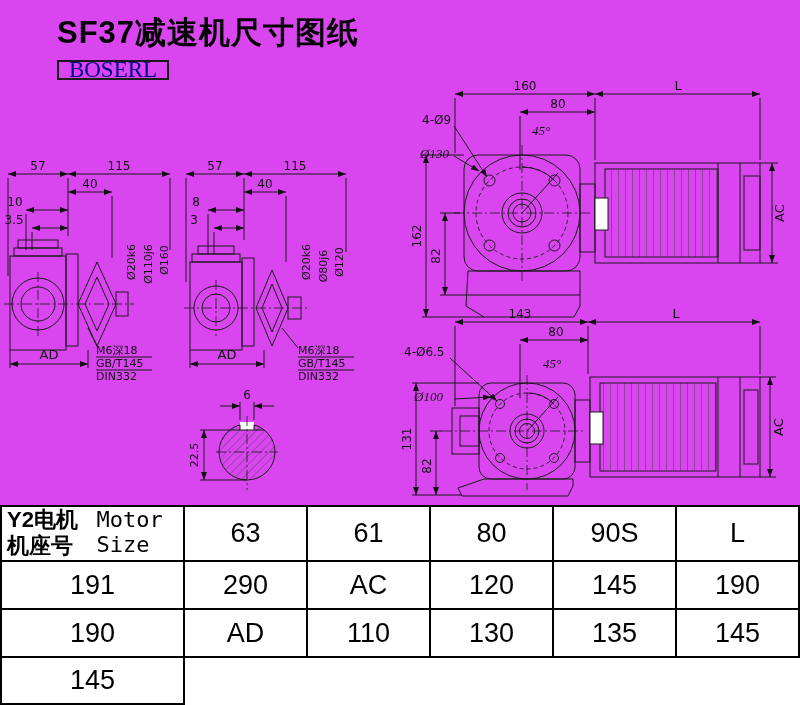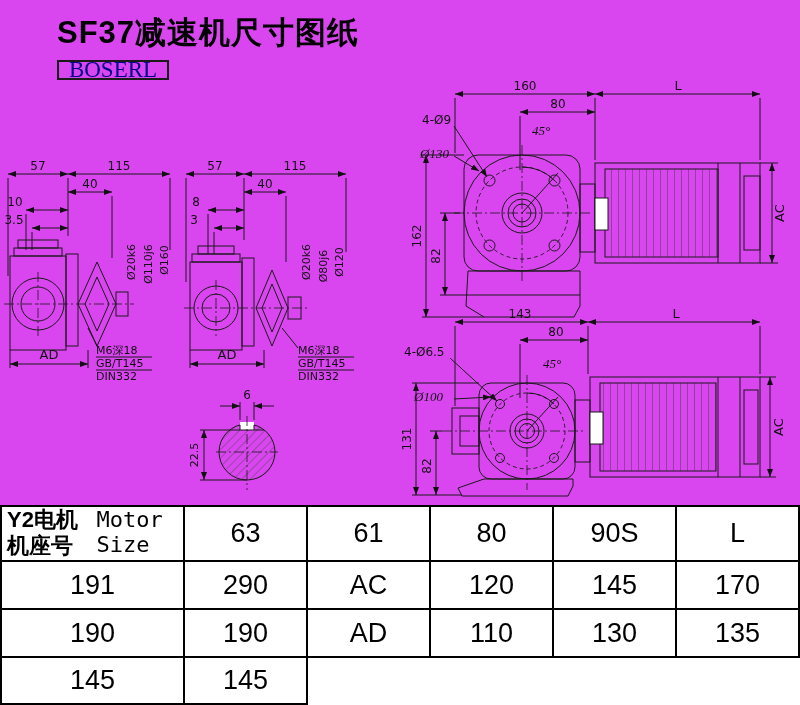--- a/index.html
+++ b/index.html
@@ -319,21 +319,20 @@
     <div class="tc">80</div>
     <div class="tc">90S</div>
 
     <div class="tc">L</div>
     <div class="tc">191</div>
     <div class="tc">290</div>
 
     <div class="tc">AC</div>
     <div class="tc">120</div>
     <div class="tc">145</div>
-    <div class="tc">170</div>
     <div class="tc">190</div>
     <div class="tc">190</div>
 
     <div class="tc">AD</div>
     <div class="tc">110</div>
     <div class="tc">130</div>
     <div class="tc">135</div>
     <div class="tc">145</div>
     <div class="tc">145</div>
   </div>

